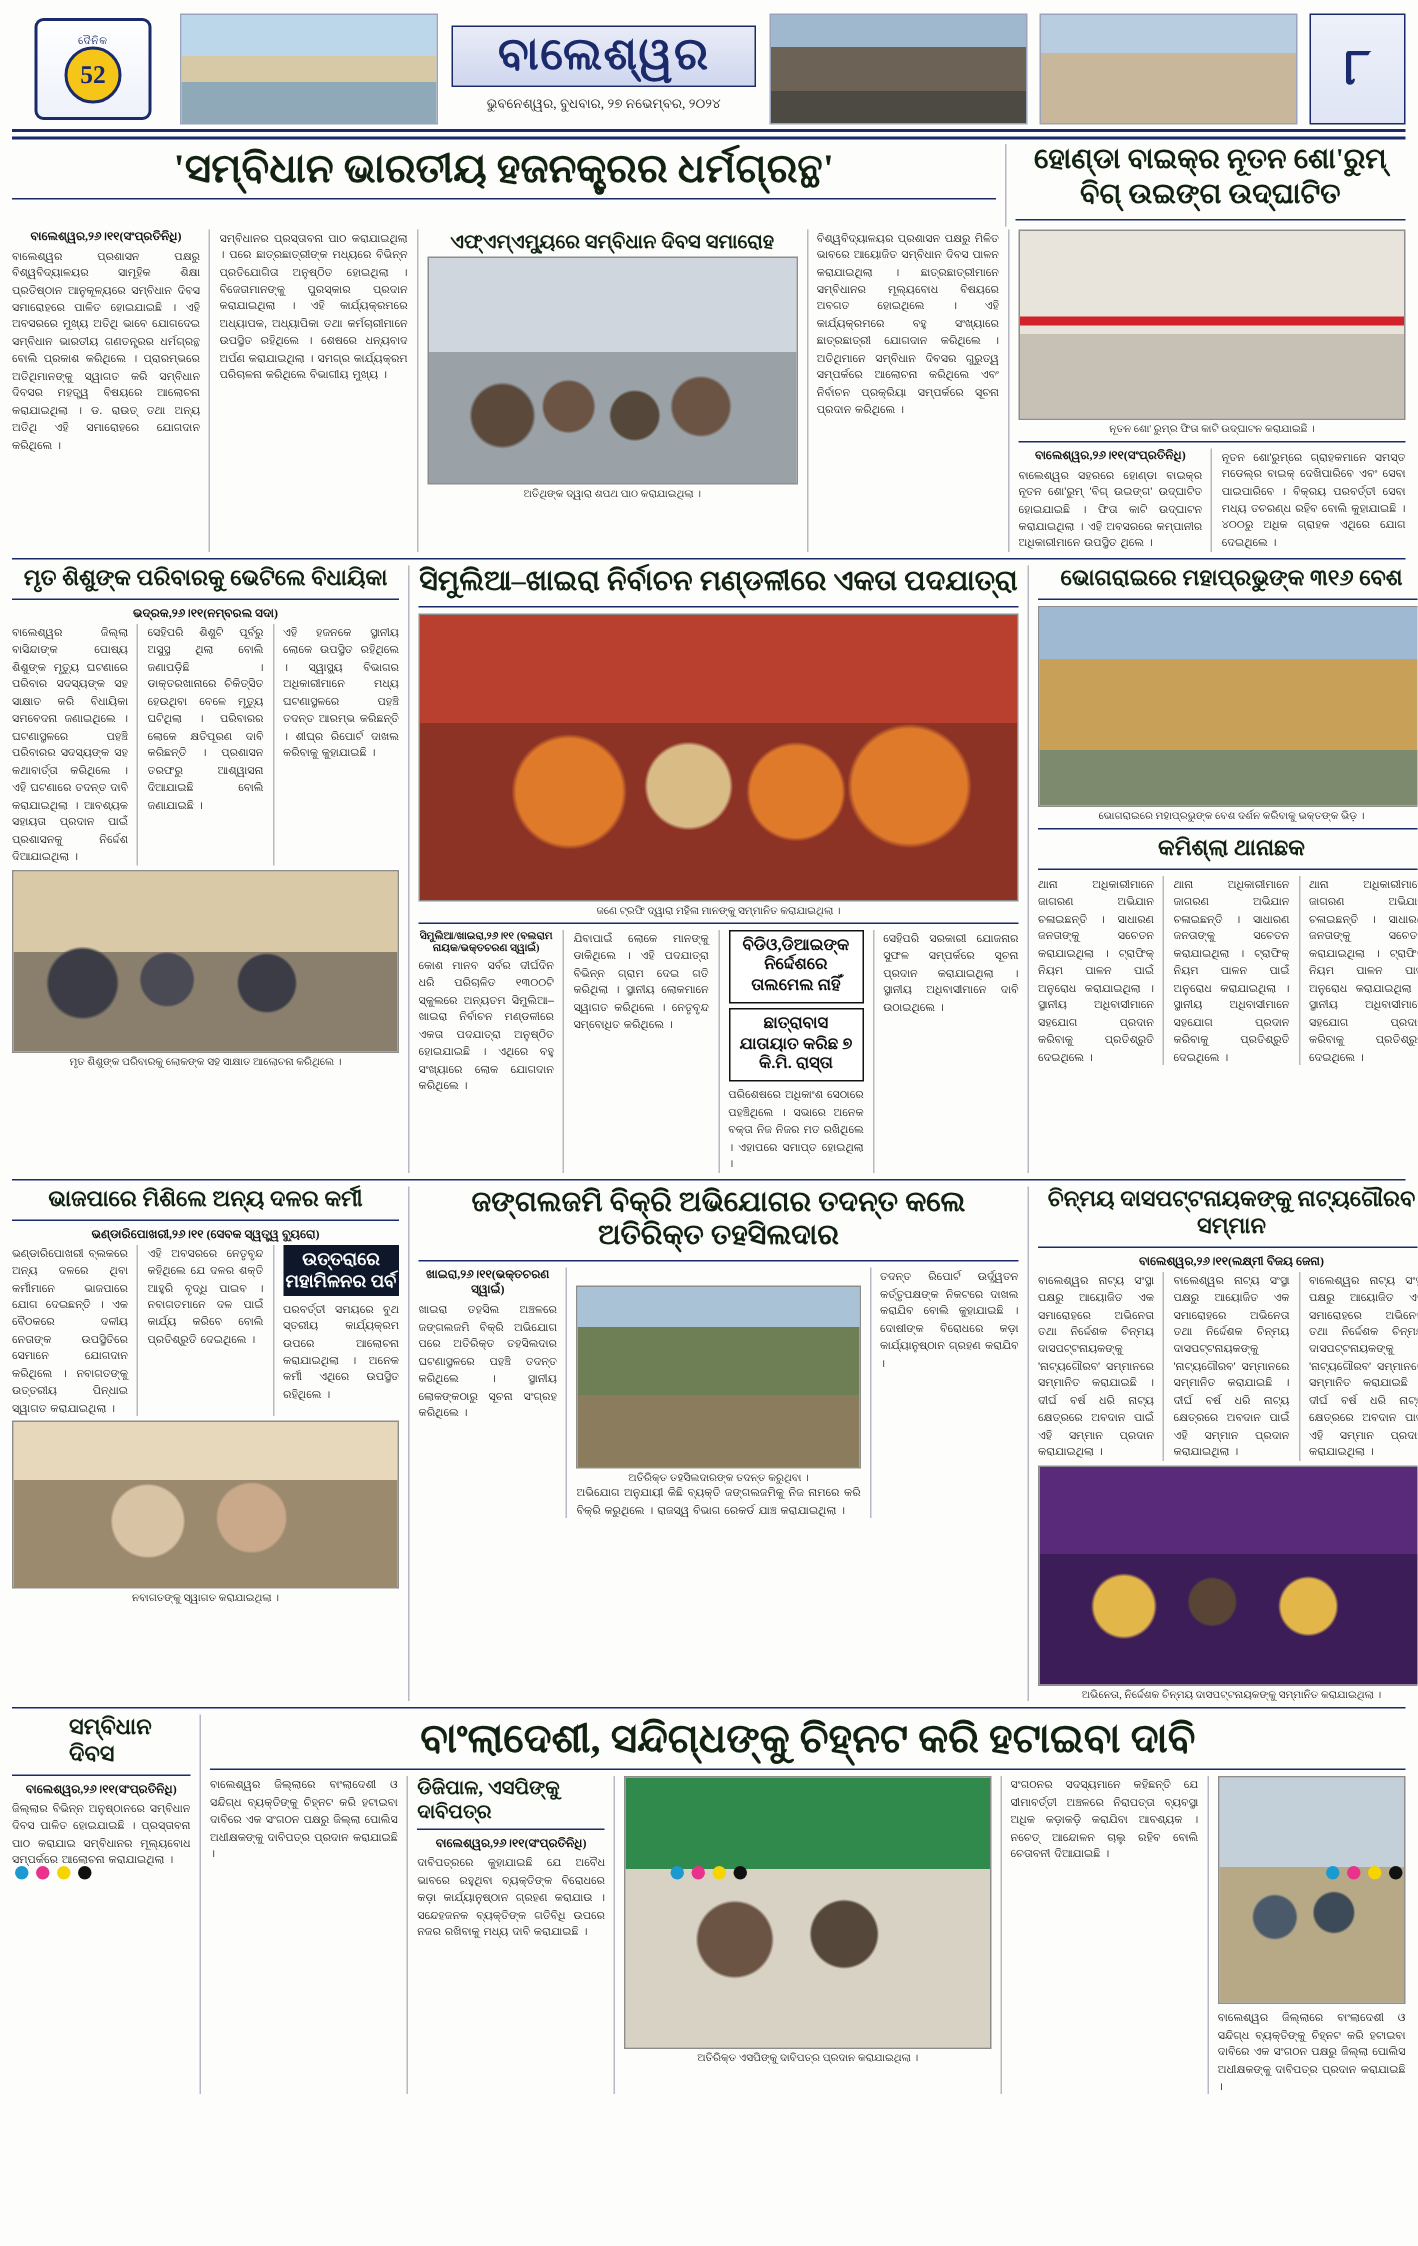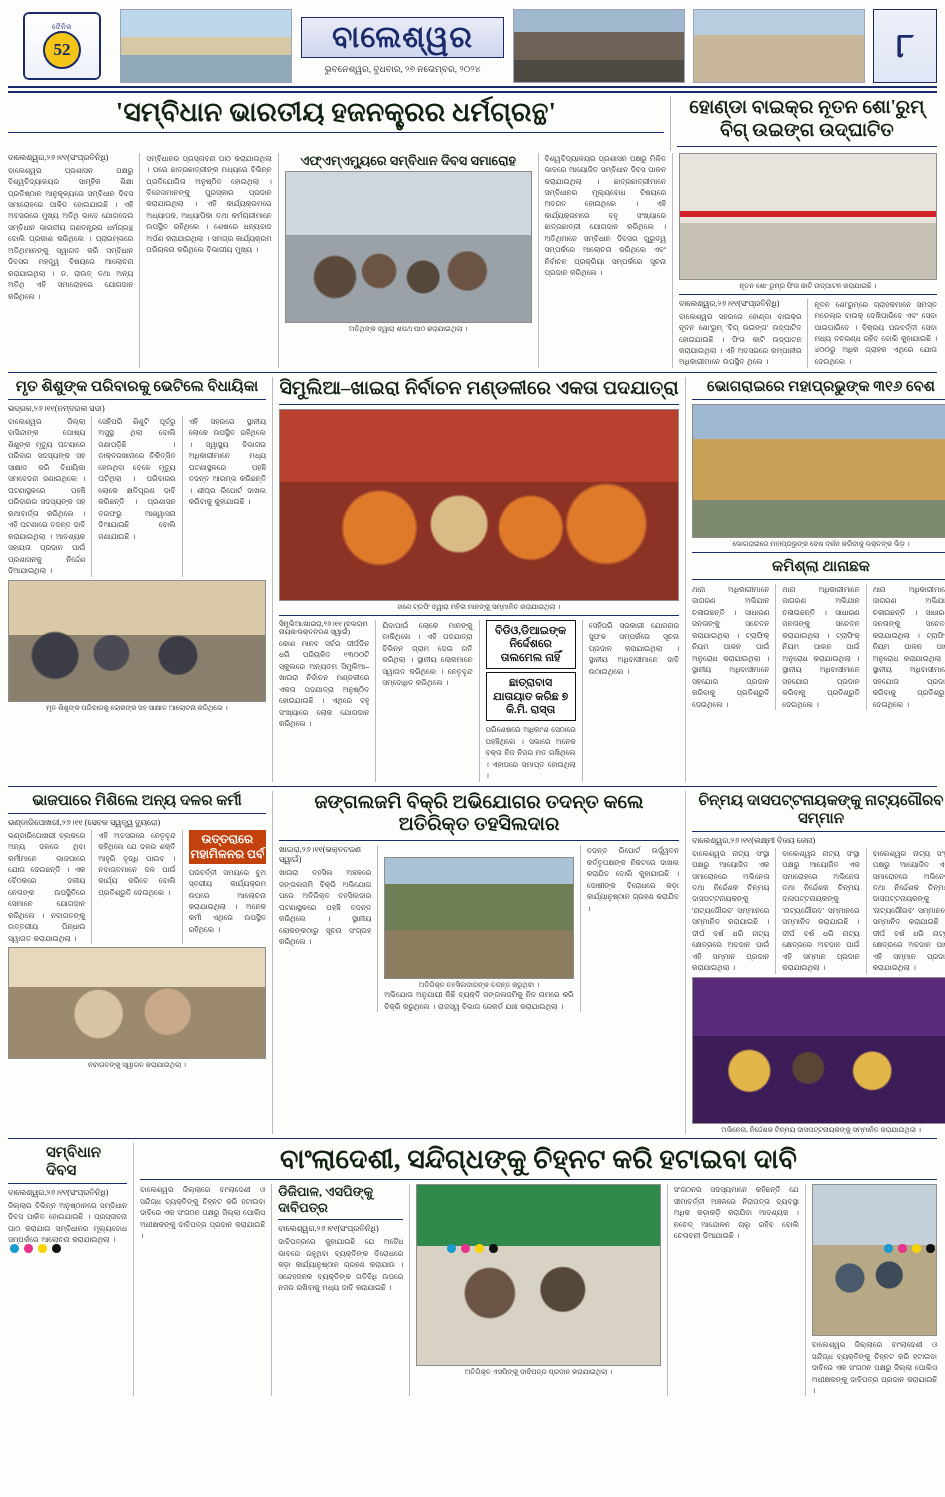--- a/index.html
+++ b/index.html
@@ -51,21 +51,21 @@
   .hr2{border-top:2px solid #1b2a6b; margin:3px 0;}
 
   .headline{
     font-weight:bold; color:#121; line-height:1.2; text-align:center;
   }
   .h-lg{font-size:27px;}
   .h-md{font-size:19px;}
   .h-sm{font-size:15px;}
   .h-xs{font-size:13px;}
 
-  .dateline{font-size:8px;font-weight:normal;color:#111;margin-bottom:2px;}
+  .dateline{font-size:8px;font-weight:bold;color:#111;margin-bottom:2px;text-align:center;}
   .body-txt{font-size:7.4px; line-height:1.55; text-align:justify; color:#1a1a1a;
             font-family:Liberation Sans, sans-serif; word-spacing:.5px;}
   .caption{font-size:7px;text-align:center;color:#222;padding-top:2px;}
 
   .photo{border:1px solid #8d8d8d; position:relative; overflow:hidden;}
   .ph-people{background:
       radial-gradient(circle at 20% 70%,#5b4a3c 0 9%,transparent 10%),
       radial-gradient(circle at 38% 66%,#6b5444 0 9%,transparent 10%),
       radial-gradient(circle at 56% 70%,#55483a 0 9%,transparent 10%),
       radial-gradient(circle at 74% 66%,#6b5444 0 9%,transparent 10%),
@@ -101,21 +101,21 @@
       linear-gradient(#c3cfd9 0 40%,#b7a886 40% 100%);}
   .ph-garland{background:
       radial-gradient(circle at 35% 60%,#d8c3a5 0 13%,transparent 14%),
       radial-gradient(circle at 62% 58%,#c9a98a 0 13%,transparent 14%),
       linear-gradient(#e8d8bb 0 35%,#9c8a6e 35% 100%);}
 
   .boxhead{
     border:1px solid #111; text-align:center; font-weight:bold; font-size:11px;
     padding:3px 2px; line-height:1.25; background:#fff;
   }
-  .blackband{background:#c2410c;color:#fff;font-weight:bold;font-size:12px;text-align:center;padding:2px 0;}
+  .blackband{background:#0f172a;color:#fff;font-weight:bold;font-size:12px;text-align:center;padding:2px 0;}
 
   
   .cols{display:flex; gap:6px;}
   .col{}
   .sep{border-left:1px solid #b9b9c4;}
 
   .footer-dots{position:absolute;left:0;right:0;bottom:2px;display:flex;justify-content:space-between;padding:0 10px;}
   .dotset{display:flex;gap:5px;}
   .dot{width:9px;height:9px;border-radius:50%;}
 </style>
@@ -204,21 +204,21 @@
       <div class="cols">
         <div class="col" style="width:83px;">
             <div class="body-txt">ବାଲେଶ୍ୱର ଜିଲ୍ଲା ବାସିନ୍ଦାଙ୍କ ପୋଷ୍ୟ ଶିଶୁଙ୍କ ମୃତ୍ୟୁ ଘଟଣାରେ ପରିବାର ସଦସ୍ୟଙ୍କ ସହ ସାକ୍ଷାତ କରି ବିଧାୟିକା ସମବେଦନା ଜଣାଇଥିଲେ । ଘଟଣାସ୍ଥଳରେ ପହଞ୍ଚି ପରିବାରର ସଦସ୍ୟଙ୍କ ସହ କଥାବାର୍ତ୍ତା କରିଥିଲେ । ଏହି ଘଟଣାରେ ତଦନ୍ତ ଦାବି କରାଯାଇଥିଲା । ଆବଶ୍ୟକ ସହାୟତା ପ୍ରଦାନ ପାଇଁ ପ୍ରଶାସନକୁ ନିର୍ଦ୍ଦେଶ ଦିଆଯାଇଥିଲା ।</div>
           </div>
         <div class="sep"></div>
         <div class="col" style="width:83px;">
             <div class="body-txt">ସେହିପରି ଶିଶୁଟି ପୂର୍ବରୁ ଅସୁସ୍ଥ ଥିଲା ବୋଲି ଜଣାପଡ଼ିଛି । ଡାକ୍ତରଖାନାରେ ଚିକିତ୍ସିତ ହେଉଥିବା ବେଳେ ମୃତ୍ୟୁ ଘଟିଥିଲା । ପରିବାରର ଲୋକେ କ୍ଷତିପୂରଣ ଦାବି କରିଛନ୍ତି । ପ୍ରଶାସନ ତରଫରୁ ଆଶ୍ୱାସନା ଦିଆଯାଇଛି ବୋଲି ଜଣାଯାଇଛି ।</div>
           </div>
         <div class="sep"></div>
         <div class="col" style="width:83px;">
-            <div class="body-txt">ଏହି ସହରରେ ସ୍ଥାନୀୟ ଲୋକେ ଉପସ୍ଥିତ ରହିଥିଲେ । ସ୍ୱାସ୍ଥ୍ୟ ବିଭାଗର ଅଧିକାରୀମାନେ ମଧ୍ୟ ଘଟଣାସ୍ଥଳରେ ପହଞ୍ଚି ତଦନ୍ତ ଆରମ୍ଭ କରିଛନ୍ତି । ଶୀଘ୍ର ରିପୋର୍ଟ ଦାଖଲ କରିବାକୁ କୁହାଯାଇଛି ।</div>
+            <div class="body-txt">ଏହି ହଜନକେ ସ୍ଥାନୀୟ ଲୋକେ ଉପସ୍ଥିତ ରହିଥିଲେ । ସ୍ୱାସ୍ଥ୍ୟ ବିଭାଗର ଅଧିକାରୀମାନେ ମଧ୍ୟ ଘଟଣାସ୍ଥଳରେ ପହଞ୍ଚି ତଦନ୍ତ ଆରମ୍ଭ କରିଛନ୍ତି । ଶୀଘ୍ର ରିପୋର୍ଟ ଦାଖଲ କରିବାକୁ କୁହାଯାଇଛି ।</div>
           </div>
       </div>
       <div class="photo ph-room" style="height:120px;margin-top:3px;"></div>
       <div class="caption">ମୃତ ଶିଶୁଙ୍କ ପରିବାରକୁ ଲୋକଙ୍କ ସହ ସାକ୍ଷାତ ଆଲୋଚନା କରିଥିଲେ ।</div>
     </div>
 
     <div class="sep"></div>
 
     <div class="col" style="width:400px;">
       <div class="headline h-md">ସିମୁଲିଆ–ଖାଇରା ନିର୍ବାଚନ ମଣ୍ଡଳୀରେ ଏକତା ପଦଯାତ୍ରା</div>

